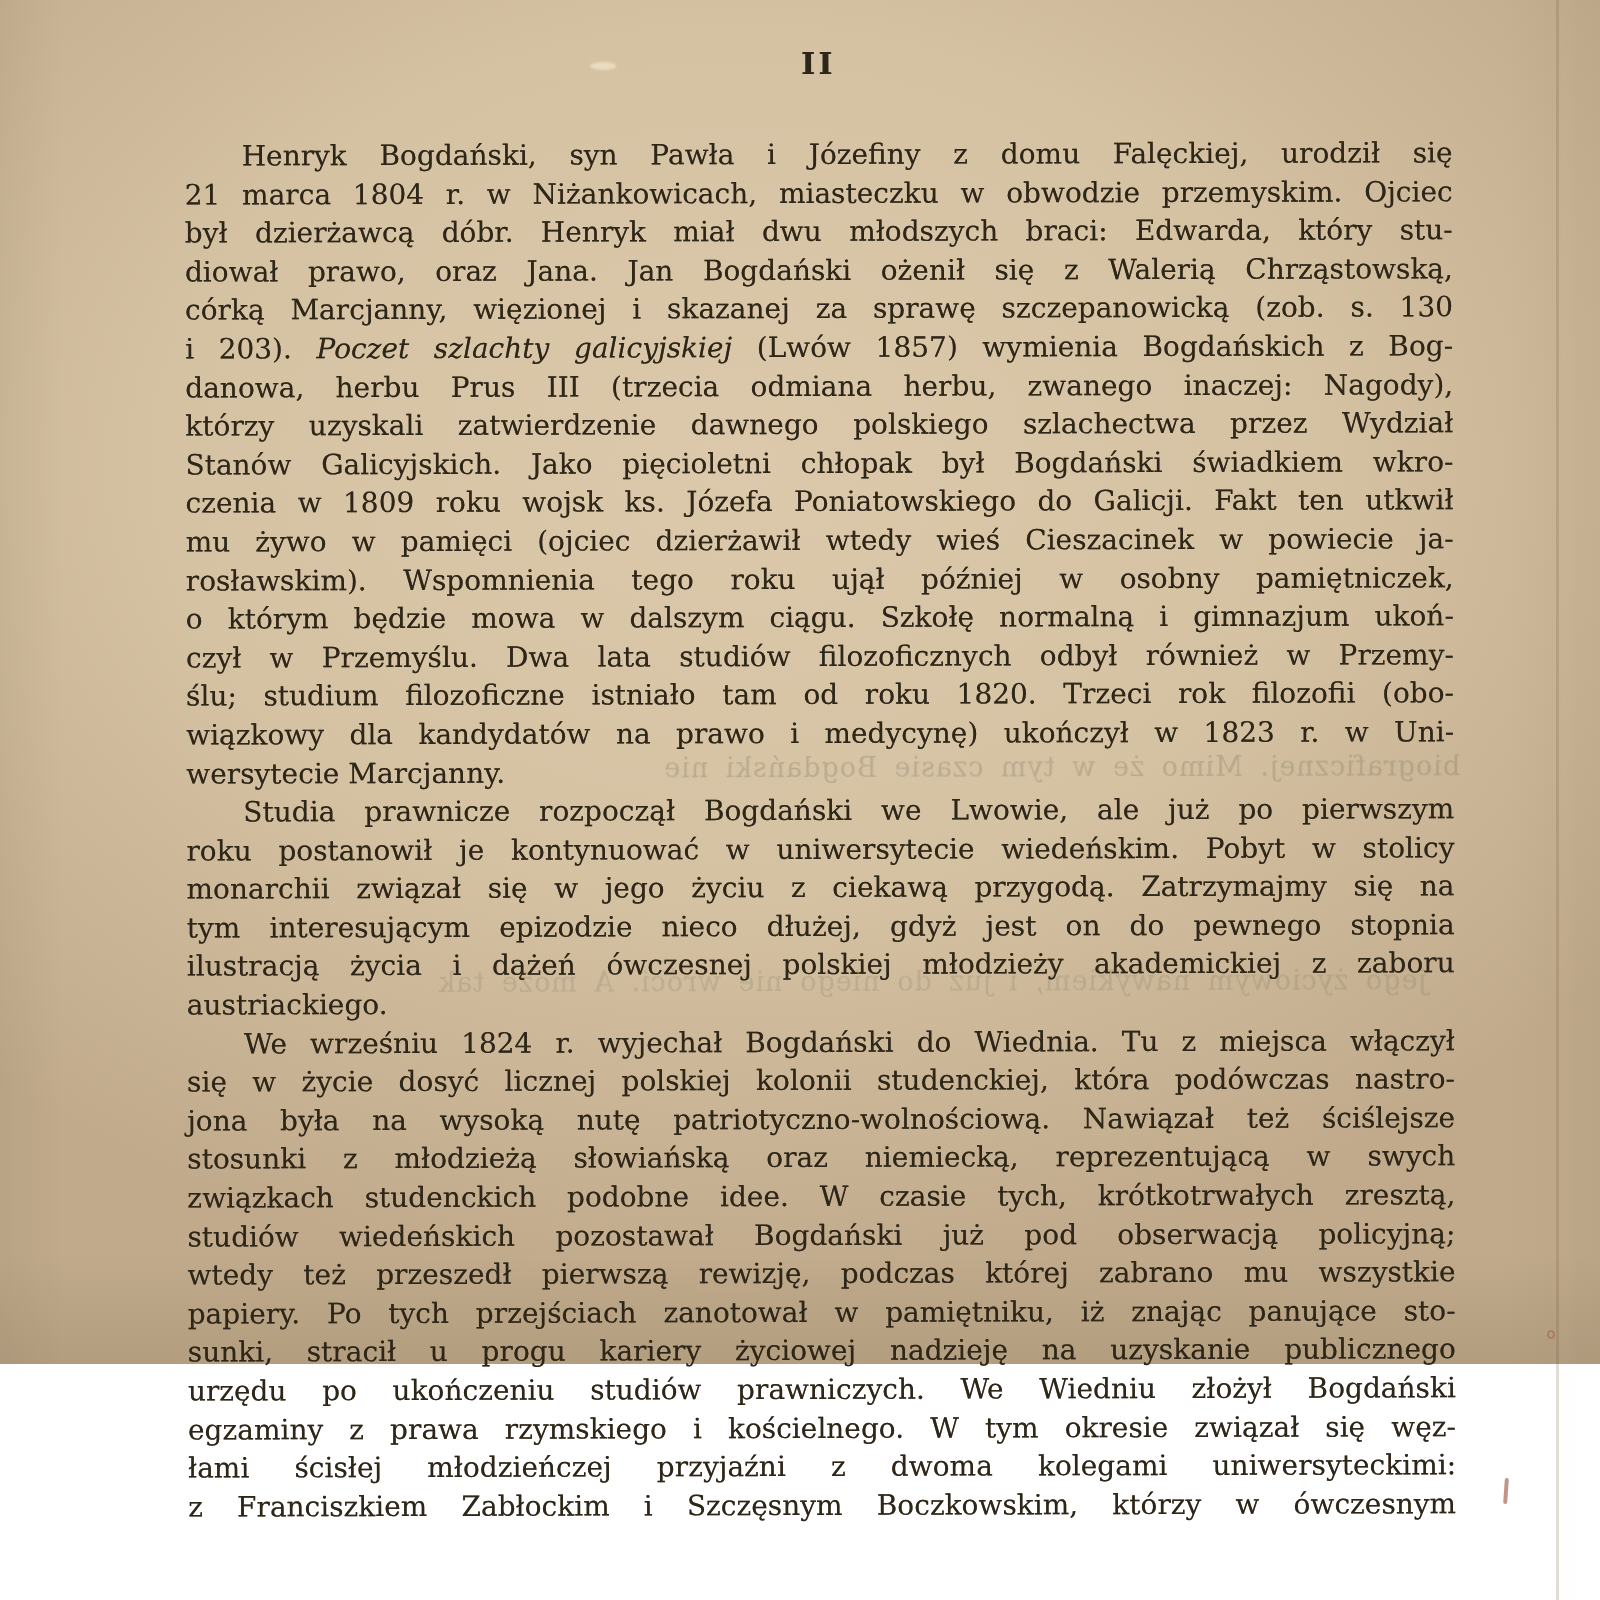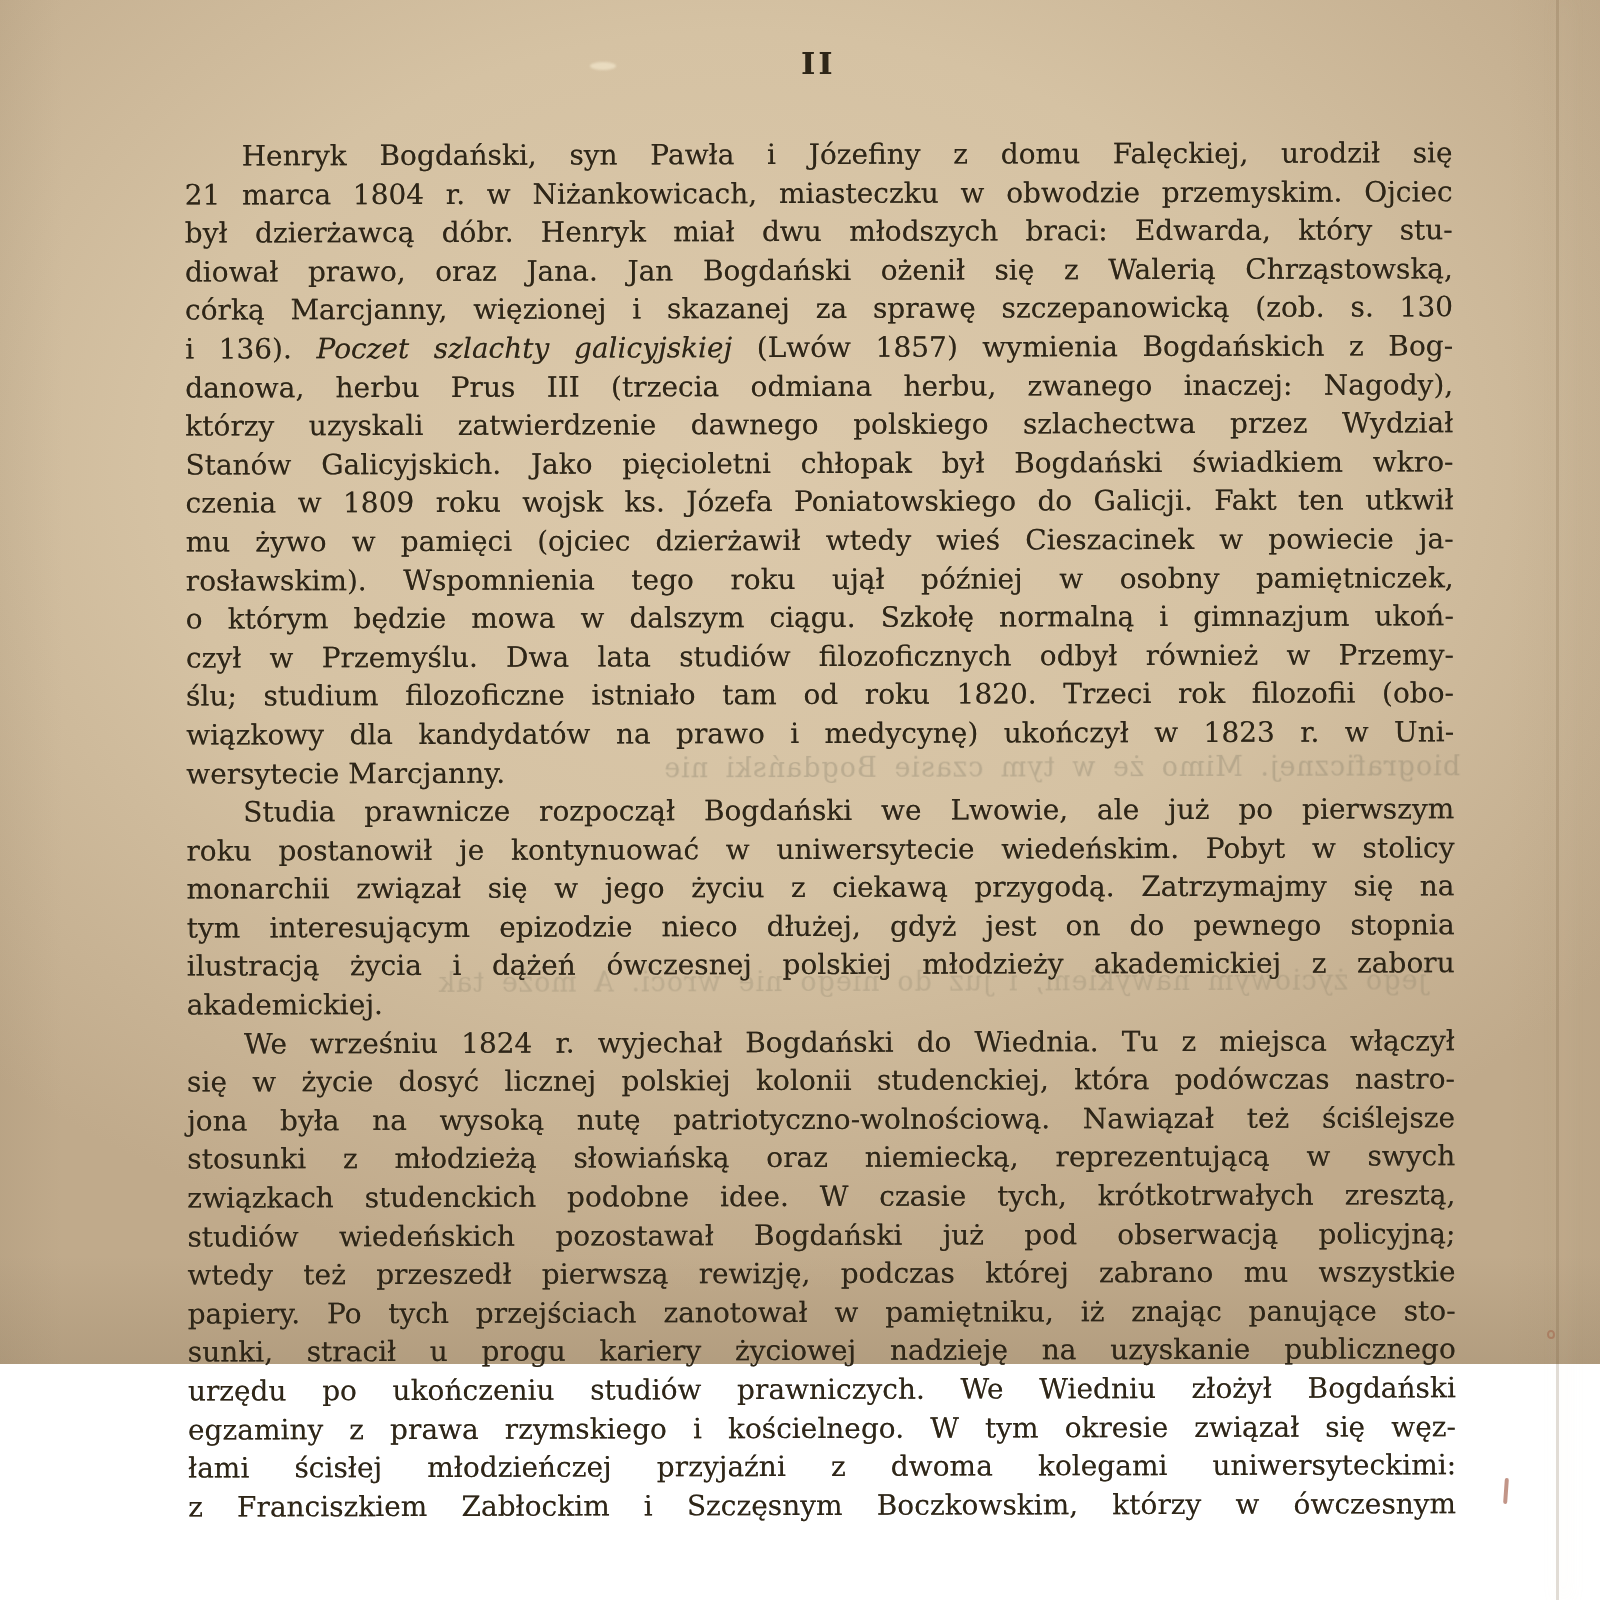--- a/index.html
+++ b/index.html
@@ -126,38 +126,38 @@
 
     <div class="ghost ghost-1">biograficznej. Mimo że w tym czasie Bogdański nie</div>
     <div class="ghost ghost-2">jego życiowym nawykiem, i już do niego nie wróci. A może tak</div>
 
     <div class="text-block">
         <div class="line indent"><span>Henryk Bogdański, syn Pawła i Józefiny z domu Falęckiej, urodził się</span></div>
         <div class="line"><span>21 marca 1804 r. w Niżankowicach, miasteczku w obwodzie przemyskim. Ojciec</span></div>
         <div class="line"><span>był dzierżawcą dóbr. Henryk miał dwu młodszych braci: Edwarda, który stu-</span></div>
         <div class="line"><span>diował prawo, oraz Jana. Jan Bogdański ożenił się z Walerią Chrząstowską,</span></div>
         <div class="line"><span>córką Marcjanny, więzionej i skazanej za sprawę szczepanowicką (zob. s. 130</span></div>
-        <div class="line"><span>i 136). </span><span class="it">Poczet szlachty galicyjskiej</span><span> (Lwów 1857) wymienia Bogdańskich z Bog-</span></div>
+        <div class="line"><span>i 203). </span><span class="it">Poczet szlachty galicyjskiej</span><span> (Lwów 1857) wymienia Bogdańskich z Bog-</span></div>
         <div class="line"><span>danowa, herbu Prus III (trzecia odmiana herbu, zwanego inaczej: Nagody),</span></div>
         <div class="line"><span>którzy uzyskali zatwierdzenie dawnego polskiego szlachectwa przez Wydział</span></div>
         <div class="line"><span>Stanów Galicyjskich. Jako pięcioletni chłopak był Bogdański świadkiem wkro-</span></div>
         <div class="line"><span>czenia w 1809 roku wojsk ks. Józefa Poniatowskiego do Galicji. Fakt ten utkwił</span></div>
         <div class="line"><span>mu żywo w pamięci (ojciec dzierżawił wtedy wieś Cieszacinek w powiecie ja-</span></div>
         <div class="line"><span>rosławskim). Wspomnienia tego roku ujął później w osobny pamiętniczek,</span></div>
         <div class="line"><span>o którym będzie mowa w dalszym ciągu. Szkołę normalną i gimnazjum ukoń-</span></div>
         <div class="line"><span>czył w Przemyślu. Dwa lata studiów filozoficznych odbył również w Przemy-</span></div>
         <div class="line"><span>ślu; studium filozoficzne istniało tam od roku 1820. Trzeci rok filozofii (obo-</span></div>
         <div class="line"><span>wiązkowy dla kandydatów na prawo i medycynę) ukończył w 1823 r. w Uni-</span></div>
         <div class="line end"><span>wersytecie Marcjanny.</span></div>
         <div class="line indent"><span>Studia prawnicze rozpoczął Bogdański we Lwowie, ale już po pierwszym</span></div>
         <div class="line"><span>roku postanowił je kontynuować w uniwersytecie wiedeńskim. Pobyt w stolicy</span></div>
         <div class="line"><span>monarchii związał się w jego życiu z ciekawą przygodą. Zatrzymajmy się na</span></div>
         <div class="line"><span>tym interesującym epizodzie nieco dłużej, gdyż jest on do pewnego stopnia</span></div>
         <div class="line"><span>ilustracją życia i dążeń ówczesnej polskiej młodzieży akademickiej z zaboru</span></div>
-        <div class="line end"><span>akademickiej.</span></div>
+        <div class="line end"><span>austriackiego.</span></div>
         <div class="line indent"><span>We wrześniu 1824 r. wyjechał Bogdański do Wiednia. Tu z miejsca włączył</span></div>
         <div class="line"><span>się w życie dosyć licznej polskiej kolonii studenckiej, która podówczas nastro-</span></div>
         <div class="line"><span>jona była na wysoką nutę patriotyczno-wolnościową. Nawiązał też ściślejsze</span></div>
         <div class="line"><span>stosunki z młodzieżą słowiańską oraz niemiecką, reprezentującą w swych</span></div>
         <div class="line"><span>związkach studenckich podobne idee. W czasie tych, krótkotrwałych zresztą,</span></div>
         <div class="line"><span>studiów wiedeńskich pozostawał Bogdański już pod obserwacją policyjną;</span></div>
         <div class="line"><span>wtedy też przeszedł pierwszą rewizję, podczas której zabrano mu wszystkie</span></div>
         <div class="line"><span>papiery. Po tych przejściach zanotował w pamiętniku, iż znając panujące sto-</span></div>
         <div class="line"><span>sunki, stracił u progu kariery życiowej nadzieję na uzyskanie publicznego</span></div>
         <div class="line"><span>urzędu po ukończeniu studiów prawniczych. We Wiedniu złożył Bogdański</span></div>

